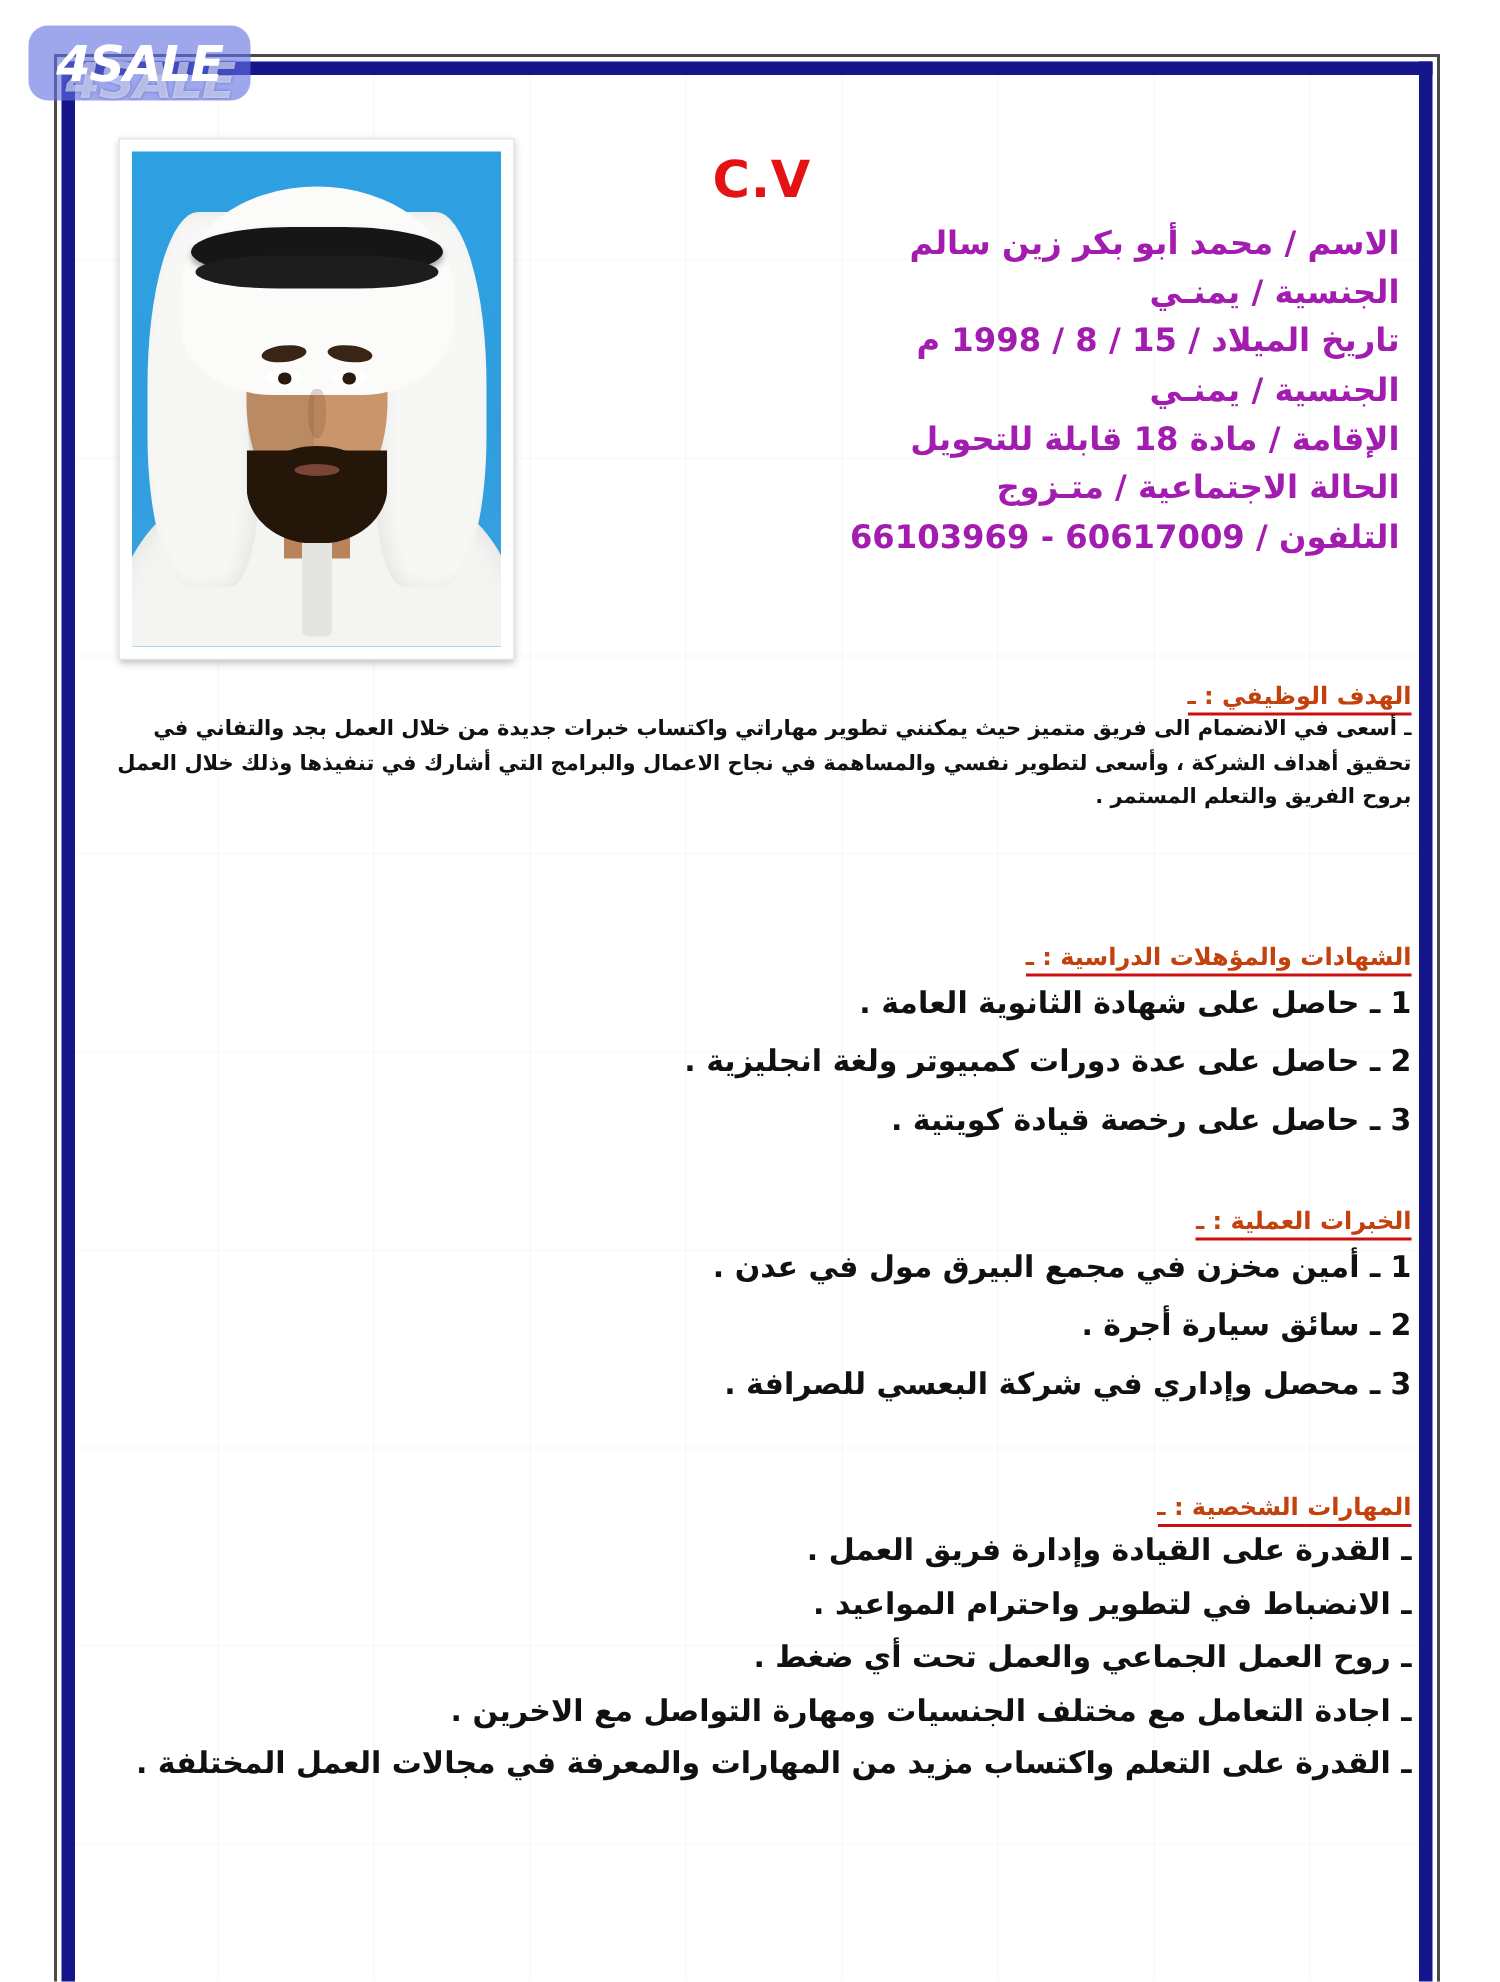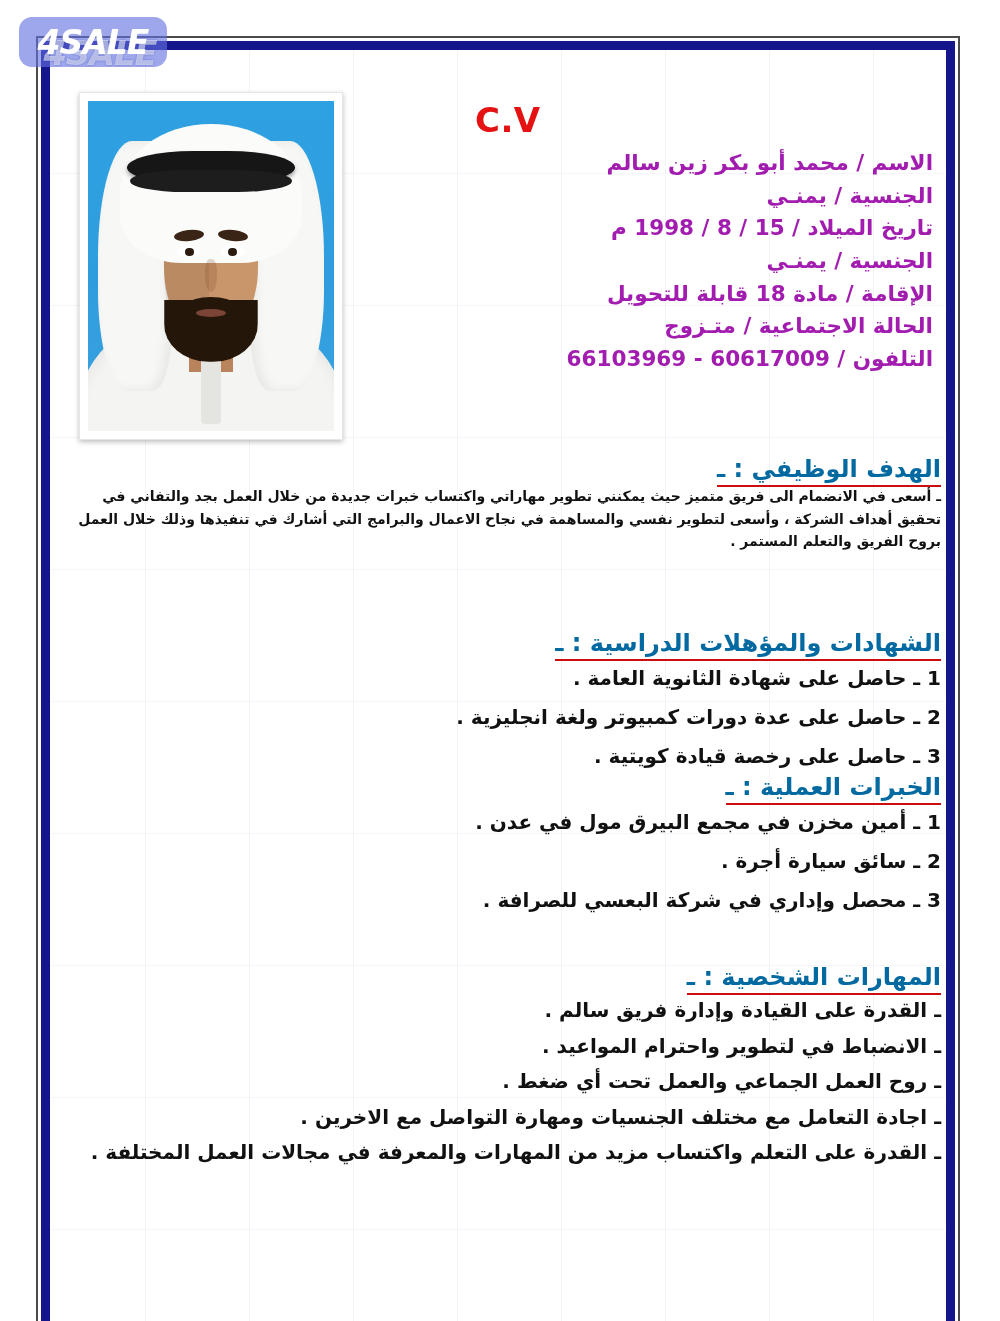--- a/index.html
+++ b/index.html
@@ -207,23 +207,23 @@
     line-height: 1.52;
     white-space: nowrap;
     font-family: "DejaVu Sans", "Liberation Sans", sans-serif;
   }
 
   
   .section { position: absolute; right: 0; width: 886px; }
 
   .sec-head {
     text-align: right;
-    font-size: 24px;
-    font-weight: 700;
-    color: #0369a1;
+    font-size: 16px;
+    font-weight: 700;
+    color: #c2410c;
     padding-bottom: 1px;
     line-height: 1.25;
     font-family: "DejaVu Sans", "Liberation Sans", sans-serif;
   }
   .sec-head span {
     border-bottom: 2px solid #cc0e0e;
     padding-bottom: 2px;
   }
 
   .body-par {
@@ -311,34 +311,34 @@
 
     <div class="section" style="top:576px;">
       <div class="sec-head">
         <span>الشهادات والمؤهلات الدراسية : ـ</span>
       </div>
       <div class="item">1 ـ حاصل على شهادة الثانوية العامة .</div>
       <div class="item">2 ـ حاصل على عدة دورات كمبيوتر ولغة انجليزية .</div>
       <div class="item">3 ـ حاصل على رخصة قيادة كويتية .</div>
     </div>
 
-    <div class="section" style="top:720px;">
+    <div class="section" style="top:752px;">
       <div class="sec-head">
         <span>الخبرات العملية : ـ</span>
       </div>
       <div class="item">1 ـ  أمين مخزن في مجمع البيرق مول في عدن .</div>
       <div class="item">2 ـ  سائق سيارة أجرة  .</div>
       <div class="item">3 ـ محصل وإداري  في شركة البعسي  للصرافة .</div>
     </div>
 
-    <div class="section" style="top:910px;">
+    <div class="section" style="top:943px;">
       <div class="sec-head">
         <span>المهارات الشخصية : ـ</span>
       </div>
-      <div class="item tight">ـ القدرة على القيادة وإدارة فريق سالم .</div>
+      <div class="item tight">ـ القدرة على القيادة وإدارة فريق العمل .</div>
       <div class="item tight">ـ الانضباط في لتطوير واحترام المواعيد .</div>
       <div class="item tight">ـ روح العمل الجماعي والعمل تحت أي ضغط .</div>
       <div class="item tight">ـ اجادة التعامل مع مختلف الجنسيات ومهارة التواصل مع الاخرين .</div>
       <div class="item tight">ـ القدرة على التعلم واكتساب مزيد من المهارات والمعرفة في مجالات العمل المختلفة .</div>
     </div>
 
   </div>
 </div>
 
 </body></html>

